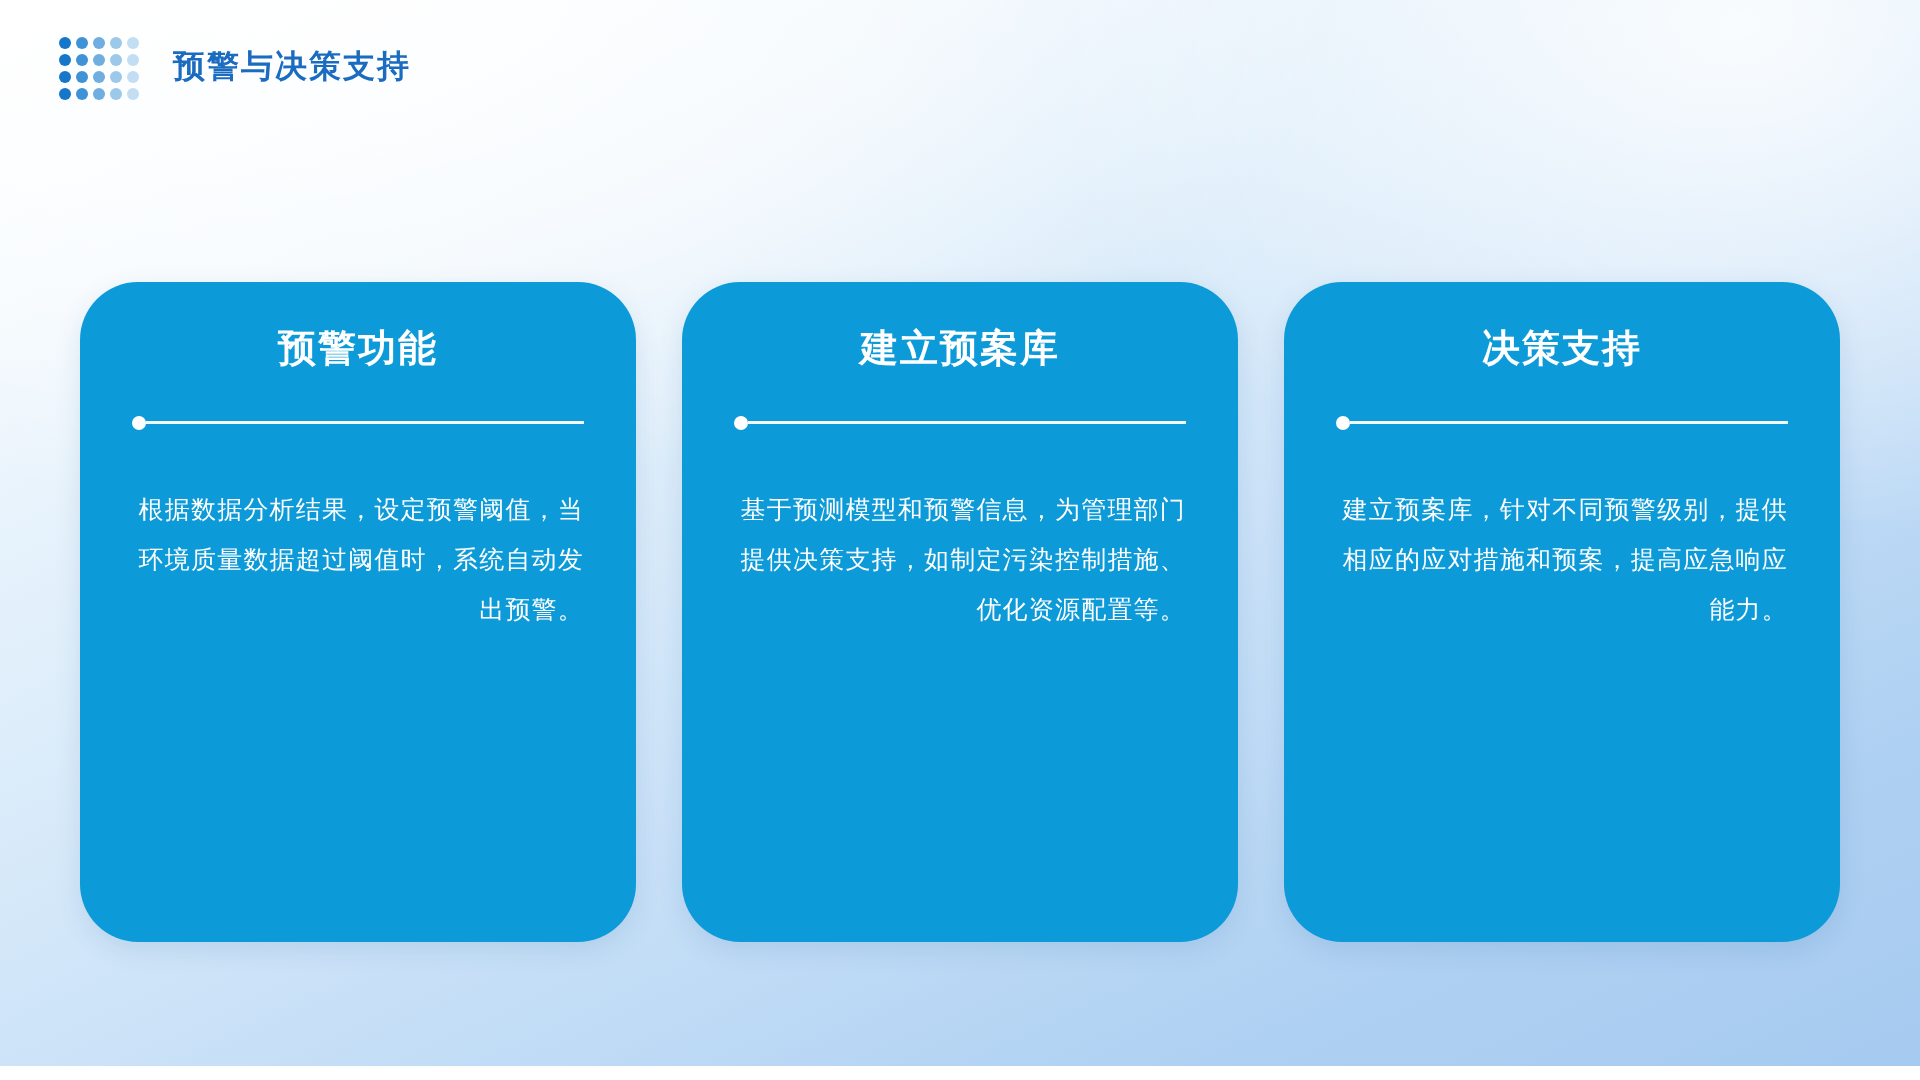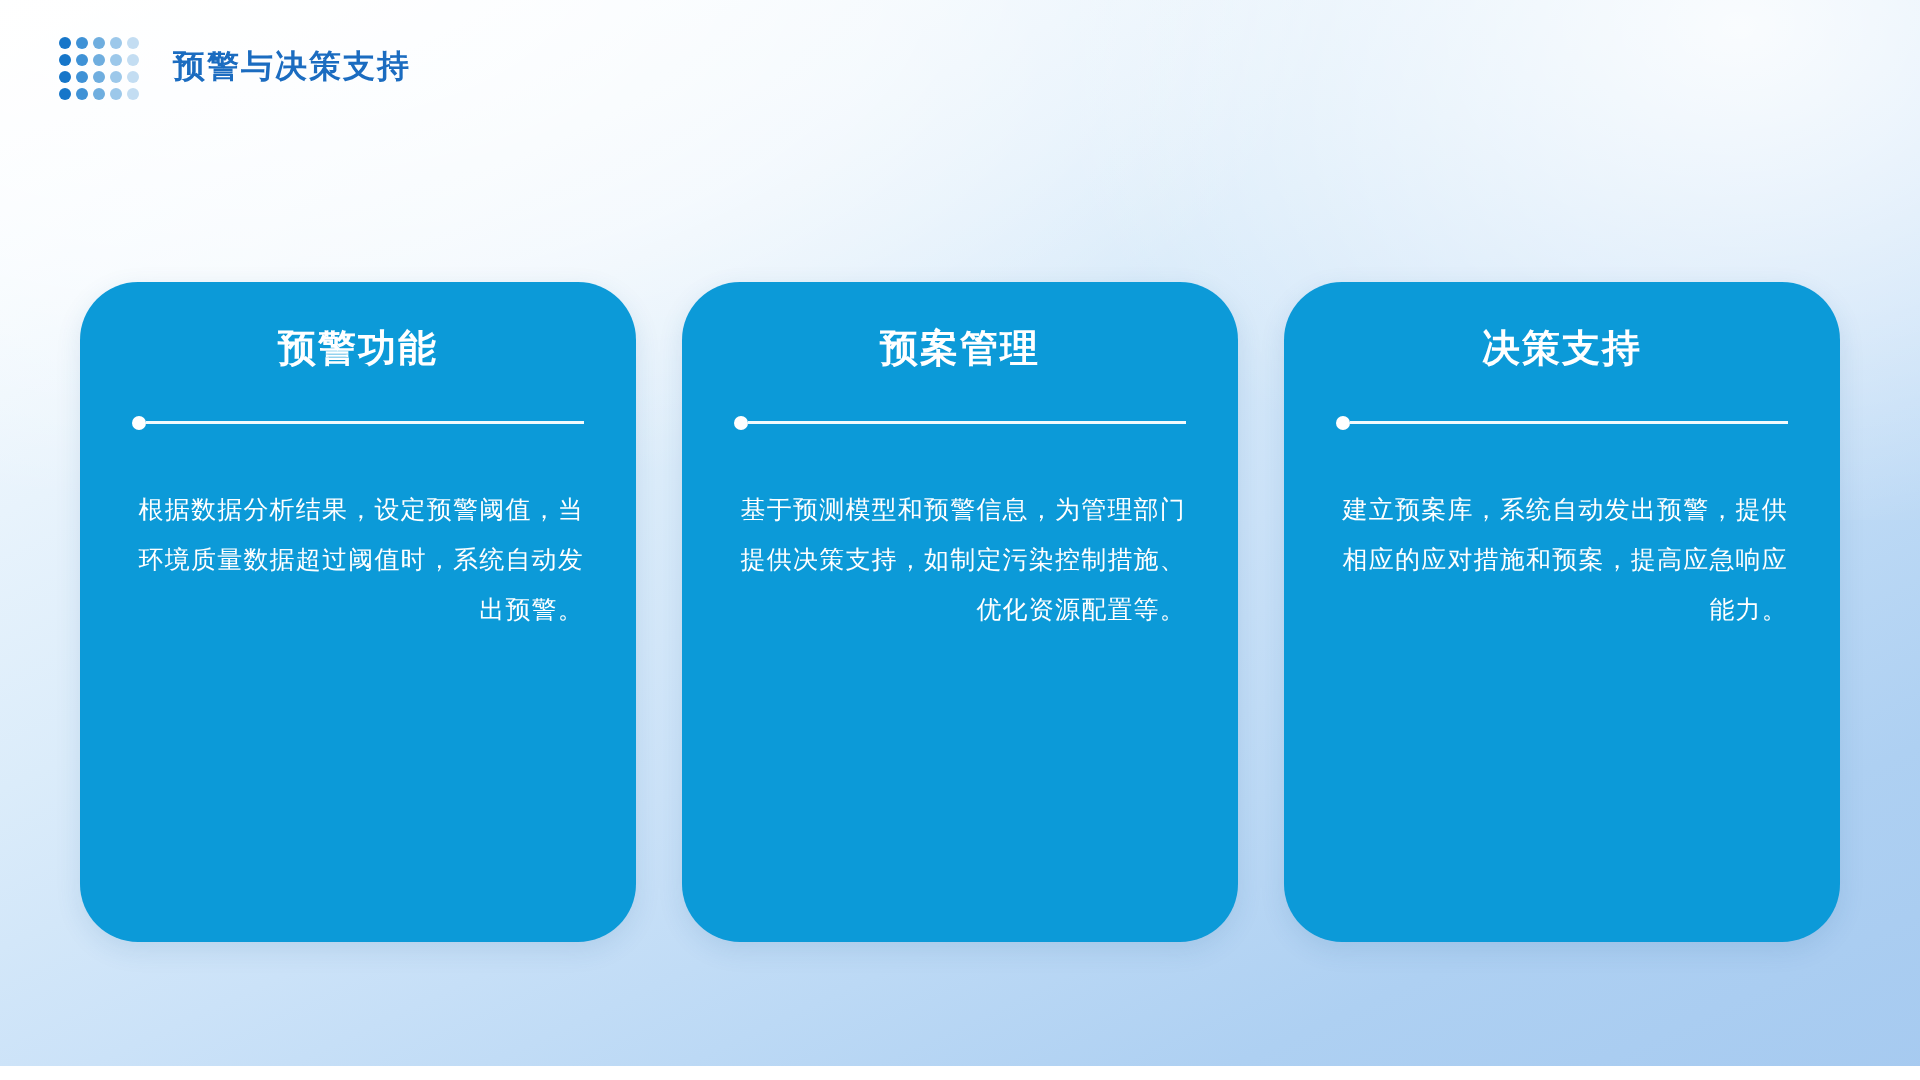--- a/index.html
+++ b/index.html
@@ -206,34 +206,34 @@
     <div class="card">
       <div class="card-title">预警功能</div>
       <div class="card-divider">
         <span class="divider-dot"></span>
         <span class="divider-line"></span>
       </div>
       <div class="card-body">根据数据分析结果，设定预警阈值，当环境质量数据超过阈值时，系统自动发出预警。</div>
     </div>
 
     <div class="card">
-      <div class="card-title">预案管理</div>
+      <div class="card-title">建立预案库</div>
       <div class="card-divider">
         <span class="divider-dot"></span>
         <span class="divider-line"></span>
       </div>
       <div class="card-body">基于预测模型和预警信息，为管理部门提供决策支持，如制定污染控制措施、优化资源配置等。</div>
     </div>
 
     <div class="card">
       <div class="card-title">决策支持</div>
       <div class="card-divider">
         <span class="divider-dot"></span>
         <span class="divider-line"></span>
       </div>
-      <div class="card-body">建立预案库，系统自动发出预警，提供相应的应对措施和预案，提高应急响应能力。</div>
+      <div class="card-body">建立预案库，针对不同预警级别，提供相应的应对措施和预案，提高应急响应能力。</div>
     </div>
 
   </div>
 
   <div class="bottom-strip"></div>
 
 </div>
 
 </body></html>

